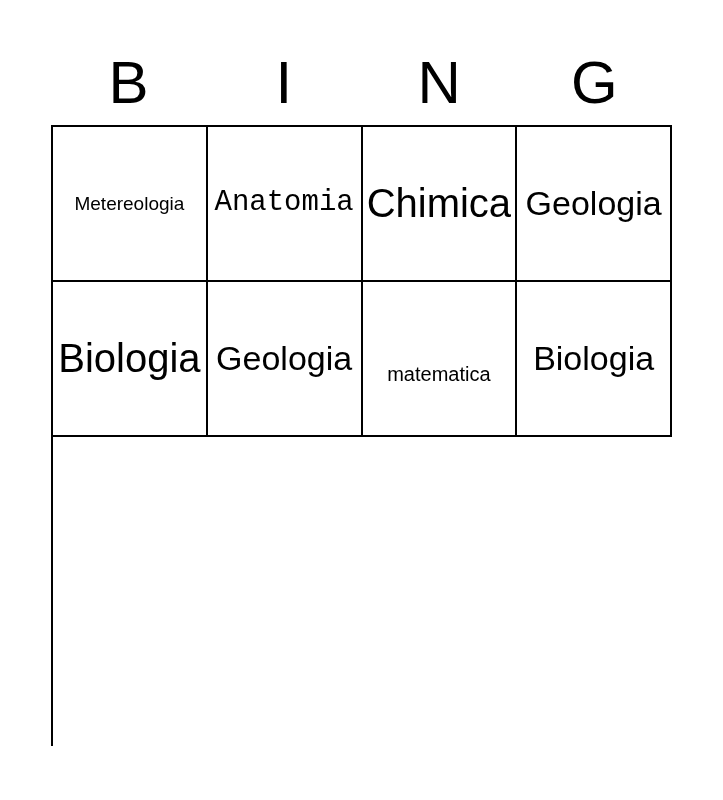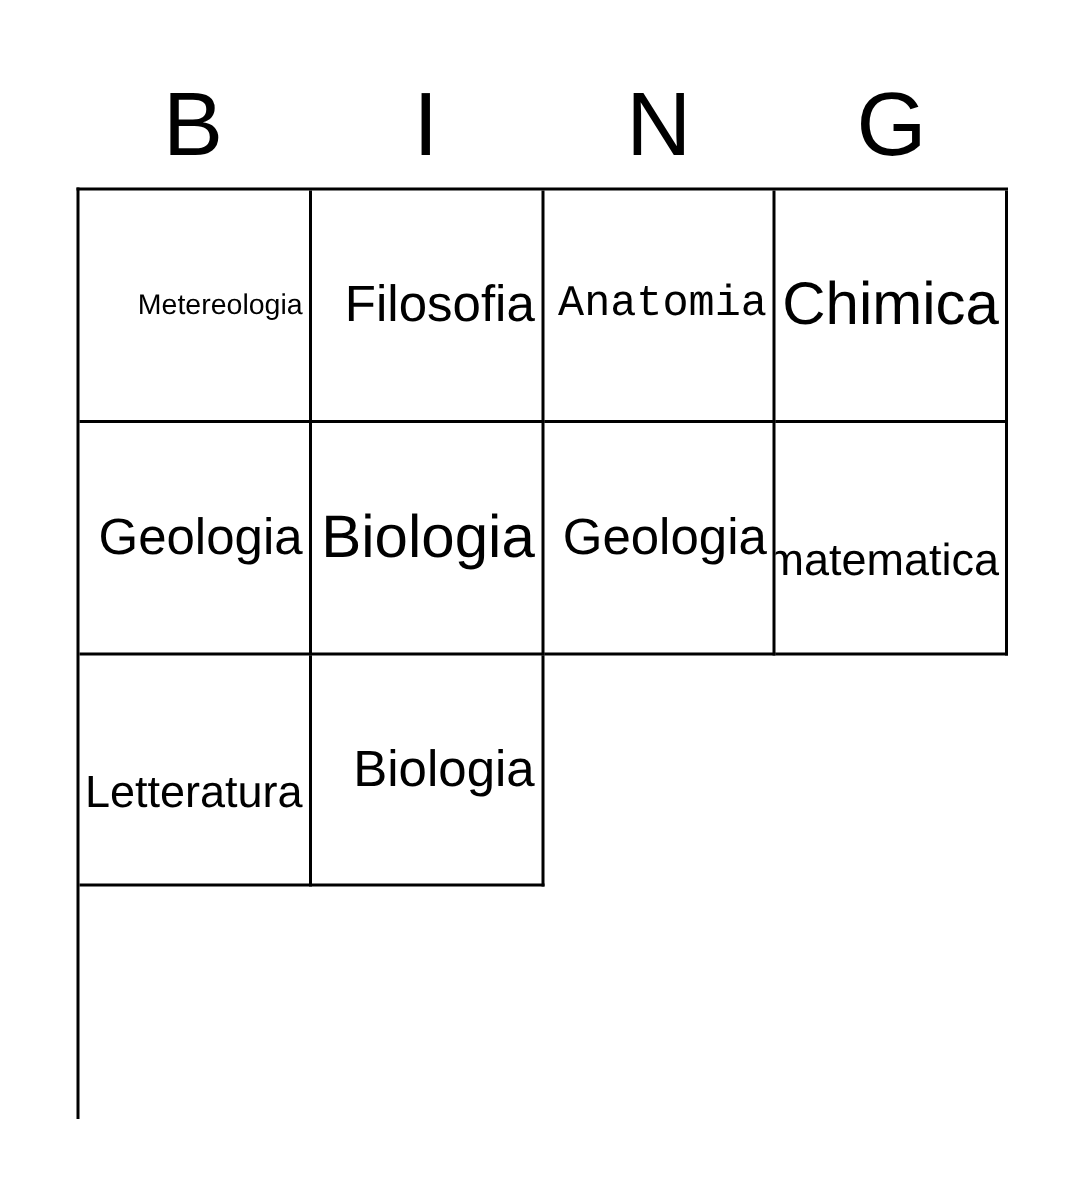--- a/index.html
+++ b/index.html
@@ -51,53 +51,50 @@
     display: grid;
     grid-template-columns: repeat(4, 1fr);
     grid-template-rows: repeat(4, 1fr);
   }
   .cell {
     border-right: 2px solid #000;
     border-bottom: 2px solid #000;
     box-sizing: border-box;
     display: flex;
     align-items: center;
-    justify-content: flex-end;
+    justify-content: center;
     text-align: center;
     padding: 18px 4px;
     overflow: hidden;
   }
   .cell span {
     display: block;
     line-height: 1.12;
   }
   .fs-15 { font-size: 19px; }
-  .fs-18 { font-size: 30px; margin-top: 32px; }
+  .fs-18 { font-size: 20px; margin-top: 32px; }
   .fs-22 { font-size: 29px; font-family: Liberation Mono, monospace; }
   .fs-26 { font-size: 34px; }
   .fs-30 { font-size: 40px; }
 </style>
 </head>
 <body>
 
 <div class="card">
 
   <div class="header-row">
     <div class="header-cell">B</div>
     <div class="header-cell">I</div>
     <div class="header-cell">N</div>
     <div class="header-cell">G</div>
   </div>
 
   <div class="grid">
     <div class="cell">
         <span class="fs-15">Metereologia</span>
-      </div>
-    <div class="cell">
-        <span class="fs-26">Filosofia</span>
       </div>
     <div class="cell">
         <span class="fs-22">Anatomia</span>
       </div>
 
     <div class="cell">
         <span class="fs-30">Chimica</span>
       </div>
     <div class="cell">
         <span class="fs-26">Geologia</span>
@@ -107,20 +104,17 @@
       </div>
 
     <div class="cell">
         <span class="fs-26">Geologia</span>
       </div>
     <div class="cell">
         <span class="fs-18">matematica</span>
       </div>
 
     <div class="cell">
-        <span class="fs-18">Letteratura</span>
-      </div>
-    <div class="cell">
         <span class="fs-26">Biologia</span>
       </div>
   </div>
 
 </div>
 
 </body></html>

